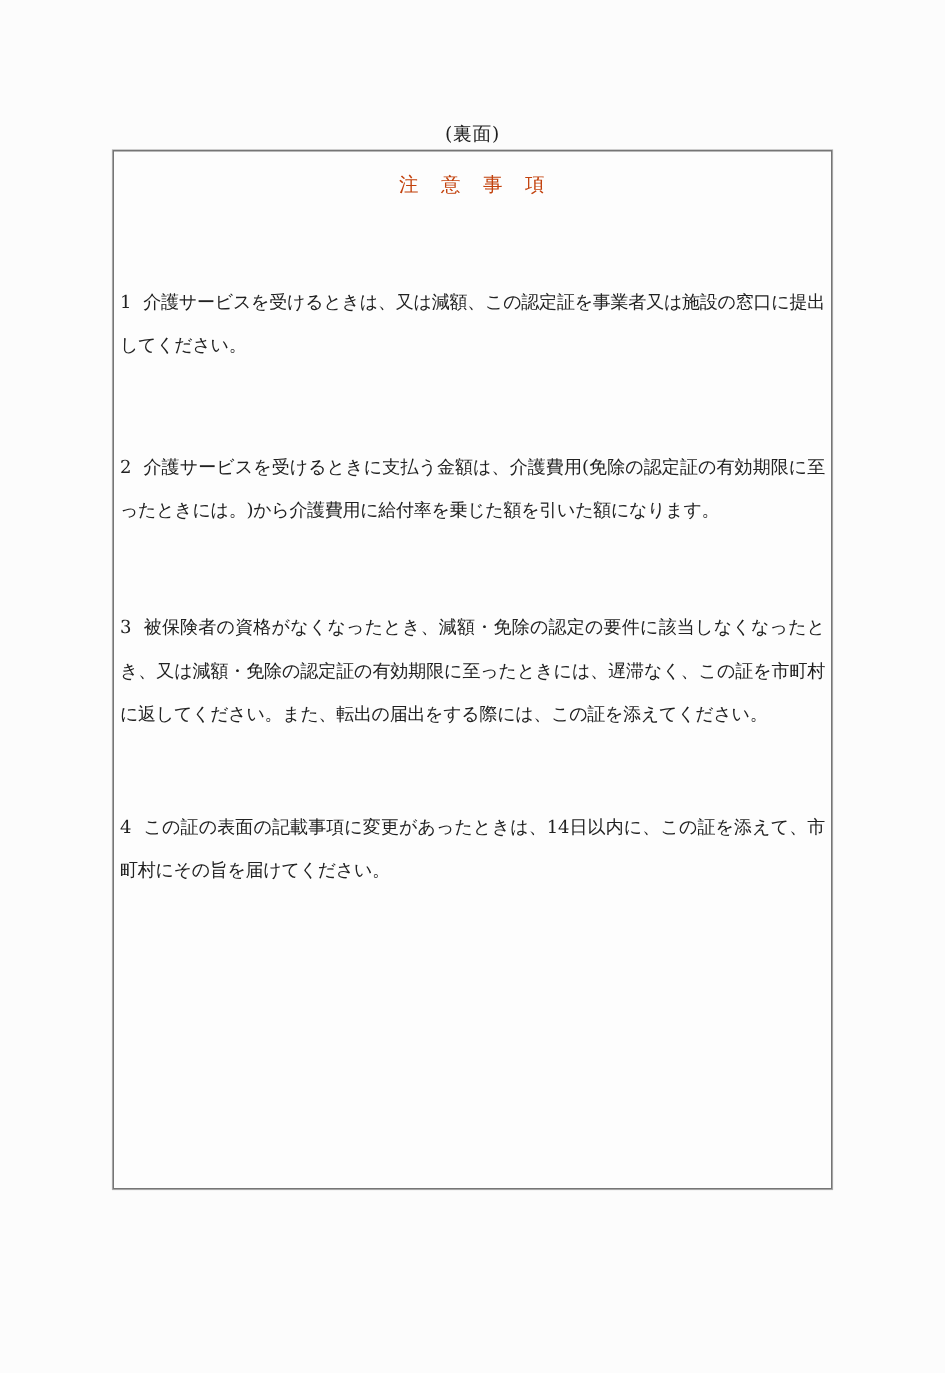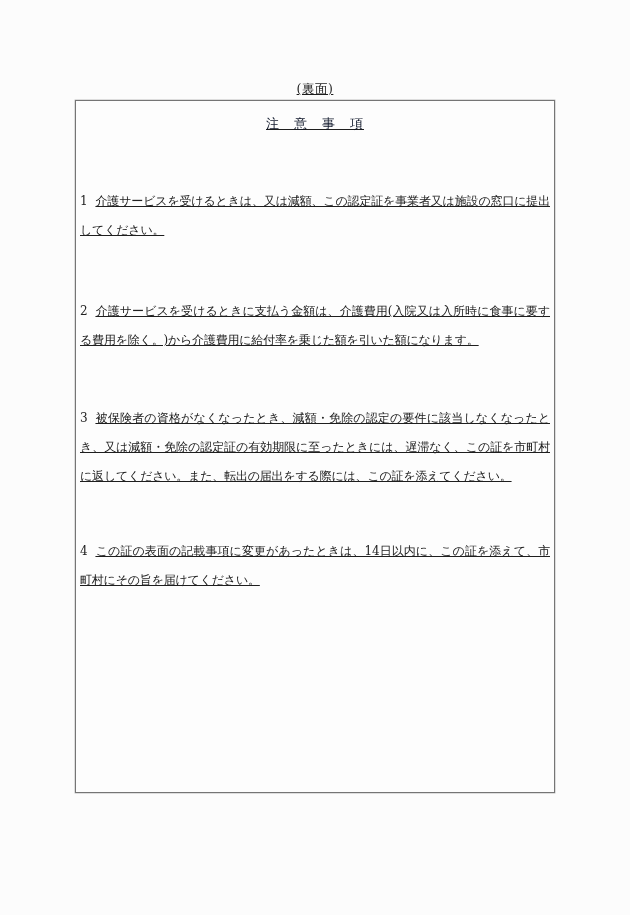--- a/index.html
+++ b/index.html
@@ -11,21 +11,20 @@
     height: 915px;
     background: #fcfcfc;
     font-family: "DejaVu Serif", "Liberation Serif", serif;
     color: #1e1e1e;
     overflow: hidden;
   }
   .sheet {
     position: relative;
     width: 630px;
     height: 915px;
-    text-decoration: underline;
   }
   .back-label {
     padding-top: 81px;
     width: 480px;
     margin: 0 auto;
     text-align: center;
     font-size: 12.5px;
     line-height: 15px;
     letter-spacing: 0.5px;
   }
@@ -38,21 +37,21 @@
     padding: 0 4px;
     background: #fdfdfd;
     box-shadow: 0 0 0 0.4px #aeaeae;
   }
   .notice-title {
     margin-top: 14px;
     text-align: center;
     font-size: 13px;
     line-height: 18px;
     letter-spacing: 1px;
-    color: #0f172a;
+    color: #c2410c;
   }
   .item {
     margin: 0;
     font-size: 12px;
     line-height: 29px;
     text-align: justify;
     text-justify: inter-ideograph;
     letter-spacing: -0.2px;
     color: #212121;
   }
@@ -73,21 +72,21 @@
 <div class="sheet">
 
   <div class="back-label">(裏面)</div>
 
   <div class="notice-box">
 
     <div class="notice-title">注　意　事　項</div>
 
     <p class="item i1"><span class="num">1</span><span class="txt">介護サービスを受けるときは、又は減額、この認定証を事業者又は施設の窓口に提出してください。</span></p>
 
-    <p class="item i2"><span class="num">2</span><span class="txt">介護サービスを受けるときに支払う金額は、介護費用(入院又は入所時に食事に要する費用を除く。)から介護費用に給付率を乗じた額を引いた額になります。</span></p>
+    <p class="item i2"><span class="num">2</span><span class="txt">介護サービスを受けるときに支払う金額は、介護費用(免除の認定証の有効期限に至ったときには。)から介護費用に給付率を乗じた額を引いた額になります。</span></p>
 
     <p class="item i3"><span class="num">3</span><span class="txt">被保険者の資格がなくなったとき、減額・免除の認定の要件に該当しなくなったとき、又は減額・免除の認定証の有効期限に至ったときには、遅滞なく、この証を市町村に返してください。また、転出の届出をする際には、この証を添えてください。</span></p>
 
     <p class="item i4"><span class="num">4</span><span class="txt">この証の表面の記載事項に変更があったときは、14日以内に、この証を添えて、市町村にその旨を届けてください。</span></p>
 
 
   </div>
 </div>
 
 </body></html>

